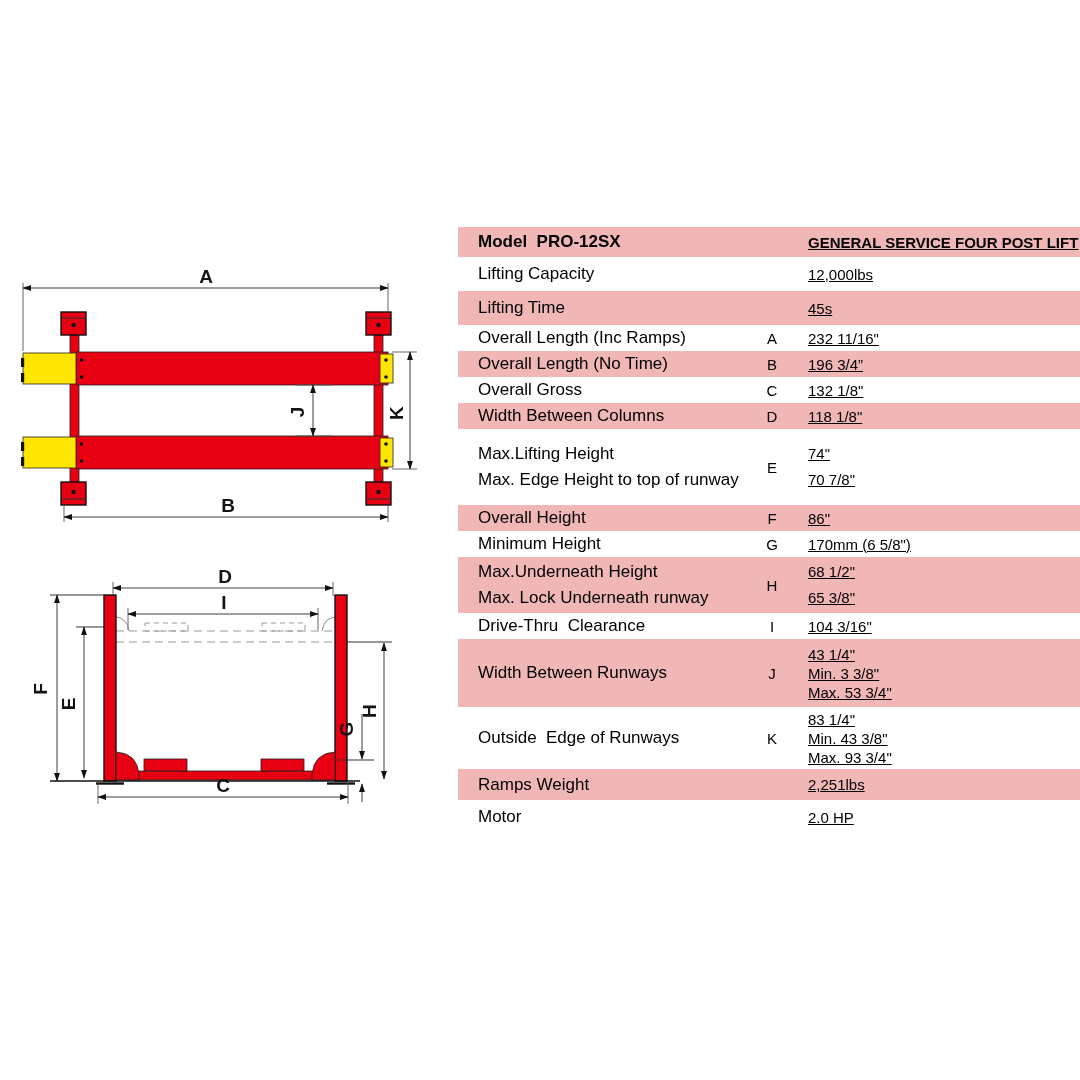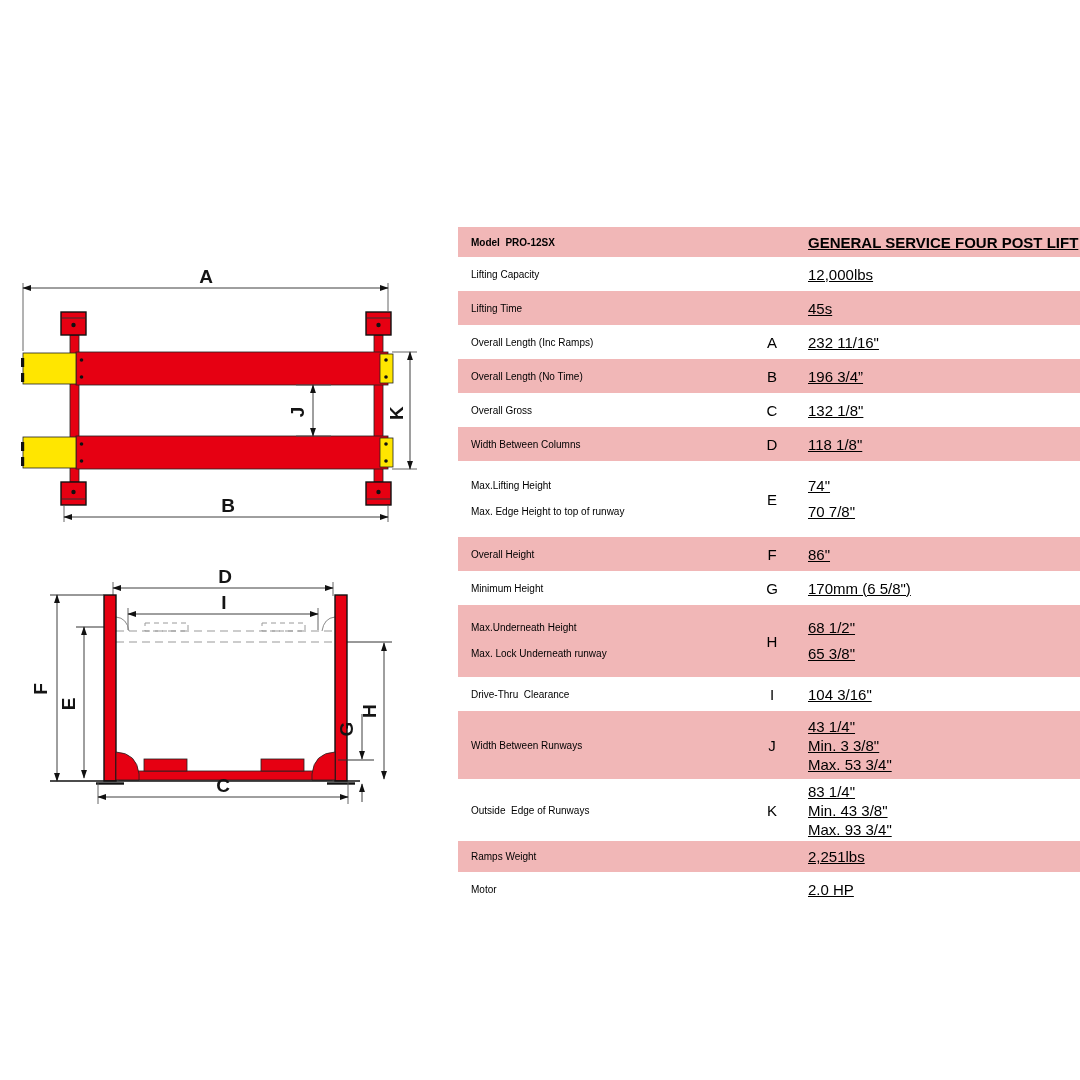--- a/index.html
+++ b/index.html
@@ -17,24 +17,24 @@
   .flange{stroke:#111;stroke-width:2.4;}
   .dashline{stroke:#9a9a9a;stroke-width:1.1;fill:none;stroke-dasharray:8 5;}
   .dashrect{stroke:#9a9a9a;stroke-width:1;fill:none;stroke-dasharray:5 4;}
   .arc{stroke:#8a8a8a;stroke-width:1;fill:none;}
   .bolt{fill:#111;stroke:none;}
   .dimlbl{font-family:"Liberation Sans", sans-serif;font-size:19px;font-weight:bold;fill:#141414;text-anchor:middle;}
   
   #spec-table{position:absolute;left:458px;top:227px;width:622px;}
   .trow{display:flex;align-items:stretch;width:100%;}
   .trow.pink{background:#f1b7b7;}
-  .h30{height:30px}.h31{height:31px}.h33{height:34px}.h34{height:34px}
-  .h56{height:72px}.h60{height:76px}.h62{height:62px}.h68{height:68px}
+  .h30{height:30px}.h31{height:31px}.h33{height:26px}.h34{height:34px}
+  .h56{height:56px}.h60{height:76px}.h62{height:62px}.h68{height:68px}
   .c-label{width:292px;display:flex;flex-direction:column;justify-content:center;
-           padding-left:13px;box-sizing:border-box;font-size:10px;white-space:pre;}
+           padding-left:20px;box-sizing:border-box;font-size:17px;white-space:pre;}
   .c-letter{width:44px;display:flex;align-items:center;justify-content:center;font-size:15px;}
   .c-value{flex:1;display:flex;flex-direction:column;justify-content:center;
            padding-left:14px;box-sizing:border-box;font-size:15px;white-space:pre;text-decoration:underline;}
   .trow.h60 .c-label,.trow.h60 .c-value,.trow.h56 .c-label,.trow.h56 .c-value{line-height:26px;}
   .trow.h68 .c-value,.trow.h62 .c-value{line-height:19px;}
   .thead .c-label,.thead .c-value{font-weight:bold;}
 </style>
 </head>
 <body>
 

